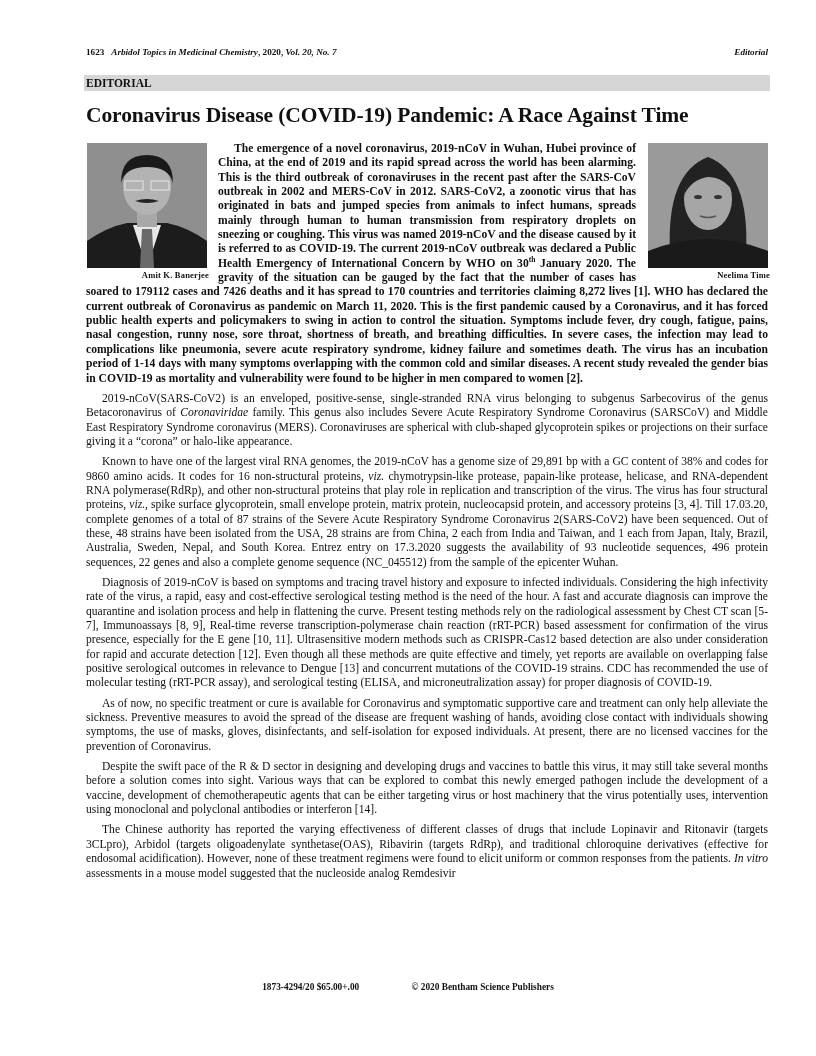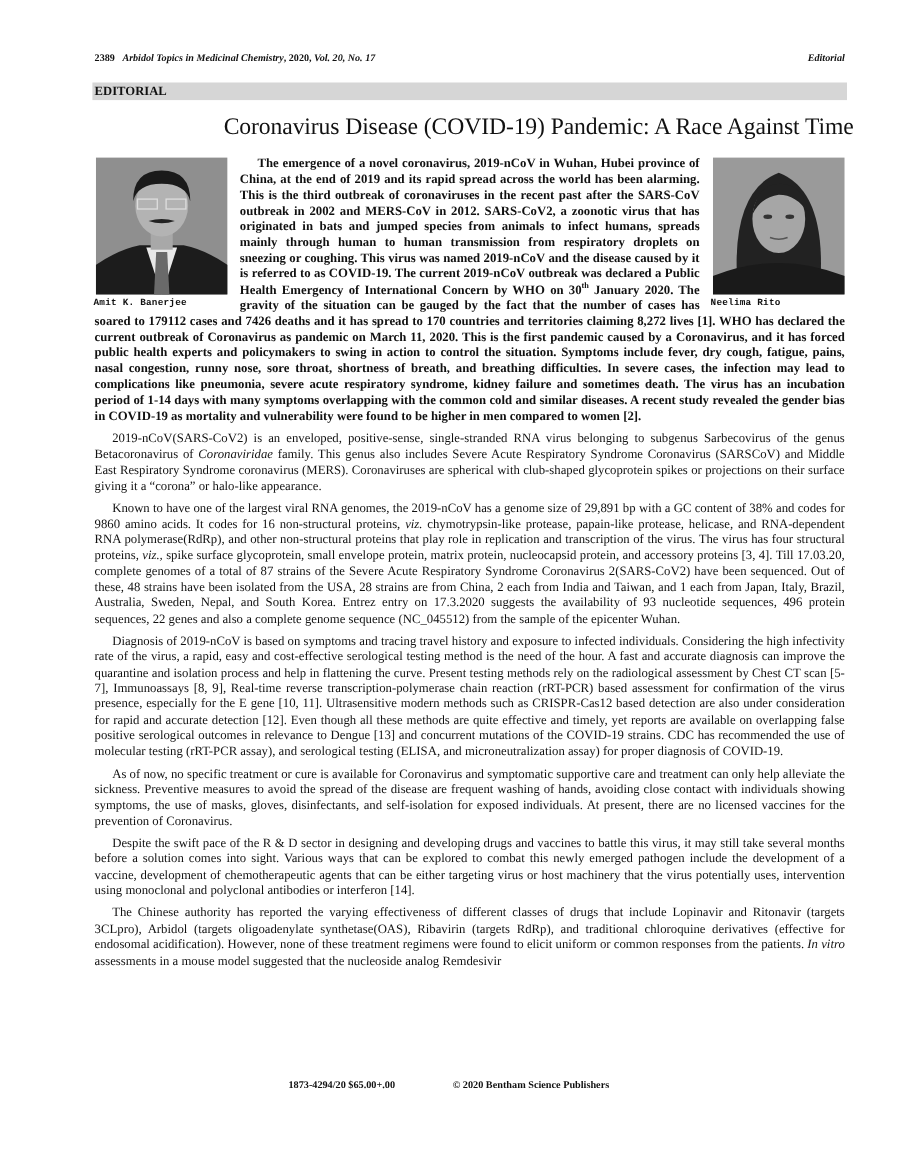--- a/index.html
+++ b/index.html
@@ -7,40 +7,40 @@
          font-family: "Liberation Serif", serif; color: #111; }
   .runhead { position: absolute; top: 47px; left: 86px; width: 682px; height: 14px;
              font-size: 9.2px; font-weight: bold; }
   .runhead .left { position: absolute; left: 0; top: 0; }
   .runhead .left i { font-weight: bold; }
   .runhead .right { position: absolute; right: 0; top: 0; font-style: italic; }
   .section-bar { position: absolute; top: 75px; left: 84px; width: 686px; height: 16px;
                  background: #d6d6d6; font-size: 11.5px; font-weight: bold; line-height: 16px;
                  padding-left: 2px; box-sizing: border-box; }
   .title { position: absolute; top: 103px; left: 86px; width: 690px; font-size: 21.5px;
-           font-weight: normal; white-space: nowrap; letter-spacing: -0.1px; text-align: right; }
+           font-weight: bold; white-space: nowrap; letter-spacing: -0.1px; }
   .photo { position: absolute; width: 120px; height: 125px; overflow: hidden; }
   .photo svg { width: 100%; height: 100%; display: block; }
-  .caption { position: absolute; font-size: 8.5px; font-weight: bold; text-align: left;
-             width: 124px; font-family: Liberation Mono, monospace; letter-spacing: 0.2px; }
+  .caption { position: absolute; font-size: 8.5px; font-weight: bold; text-align: right;
+             width: 124px; font-family: Liberation Serif, serif; letter-spacing: 0.2px; }
   .body { position: absolute; top: 142px; left: 86px; width: 682px; font-size: 11.6px;
           line-height: 14.35px; text-align: justify; hyphens: manual; }
   .float-l { float: left; width: 132px; height: 142px; }
   .float-r { float: right; width: 132px; height: 142px; }
   .body p { margin: 0 0 6px 0; text-indent: 16px; }
   .body p:first-of-type { text-indent: 16px; font-weight: bold; }
   .footer { position: absolute; top: 982px; left: 0; width: 816px; text-align: center;
             font-size: 9.3px; font-weight: bold; }
   .footer span + span { margin-left: 22px; padding-left: 28px; }
 </style>
 </head>
 <body>
 
 <div class="runhead">
-  <span class="left"><span>2389</span>&nbsp;&nbsp; <i>Arbidol Topics in Medicinal Chemistry</i><span>, 2020, </span><i>Vol. 20, No. 17</i></span>
+  <span class="left"><span>1623</span>&nbsp;&nbsp; <i>Arbidol Topics in Medicinal Chemistry</i><span>, 2020, </span><i>Vol. 20, No. 7</i></span>
   <span class="right">Editorial</span>
 </div>
 
 <div class="section-bar">EDITORIAL</div>
 
 <div class="title">Coronavirus Disease (COVID-19) Pandemic:  A Race Against Time</div>
 
 <div class="photo" style="left:87px; top:143px;">
   <svg viewBox="0 0 120 125" preserveAspectRatio="none">
     <rect width="120" height="125" fill="#8f8f8f"></rect>
@@ -62,21 +62,21 @@
     <rect width="120" height="125" fill="#9a9a9a"></rect>
     <path d="M22 110 Q18 30 60 14 Q102 30 98 110 Z" fill="#222"></path>
     <path d="M0 125 L0 108 Q30 96 60 96 Q90 96 120 108 L120 125 Z" fill="#1a1a1a"></path>
     <ellipse cx="60" cy="56" rx="24" ry="31" fill="#a6a6a6"></ellipse>
     <path d="M36 52 Q40 24 62 24 Q84 26 86 50 Q76 34 60 34 Q44 36 36 52 Z" fill="#222"></path>
     <ellipse cx="50" cy="54" rx="4" ry="2" fill="#333"></ellipse>
     <ellipse cx="70" cy="54" rx="4" ry="2" fill="#333"></ellipse>
     <path d="M52 73 Q60 76 68 73" stroke="#555" stroke-width="1.5" fill="none"></path>
   </svg>
 </div>
-<div class="caption" style="left:646px; top:270px;">Neelima Rito</div>
+<div class="caption" style="left:646px; top:270px;">Neelima Time</div>
 
 <div class="body">
   <div class="float-l"></div>
   <div class="float-r"></div>
   <div id="paras">
       <p><span>The emergence of a novel coronavirus, 2019-nCoV in Wuhan, Hubei province of China, at the end of 2019 and its rapid spread across the world has been alarming. This is the third outbreak of coronaviruses in the recent past after the SARS-CoV outbreak in 2002 and MERS-CoV in 2012. SARS-CoV2, a zoonotic virus that has originated in bats and jumped species from animals to infect humans, spreads mainly through human to human transmis­sion from respiratory droplets on sneezing or coughing. This virus was named 2019-nCoV and the disease caused by it is referred to as COVID-19. The current 2019-nCoV outbreak was declared a Public Health Emergency of International Concern by WHO on 30</span><sup style="font-size: 7.5px; line-height: 0;">th</sup><span> January 2020. The gravity of the situation can be gauged by the fact that the number of cases has soared to 179112 cases and 7426 deaths and it has spread to 170 countries and territories claiming 8,272 lives [1]. WHO has declared the current outbreak of Coronavirus as pandemic on March 11, 2020. This is the first pandemic caused by a Coronavirus, and it has forced public health experts and policymakers to swing in action to control the situation.   Symptoms include fever, dry cough, fatigue, pains, nasal congestion, runny nose, sore throat, shortness of breath, and breathing difficulties. In severe cases, the infection may lead to complications like pneumonia, severe acute respiratory syndrome, kidney failure and sometimes death.  The virus has an incubation period of 1-14 days with many symptoms overlapping with the common cold and similar diseases. A recent study revealed the gender bias in COVID-19 as mortality and vulnerability were found to be higher in men compared to women [2].</span></p>
       <p><span>2019-nCoV(SARS-CoV2) is an enveloped, positive-sense, single-stranded RNA virus belonging to subgenus Sarbecovirus of the genus Betacoronavirus of </span><i>Coronaviridae</i><span> family. This genus also includes Severe Acute Respiratory Syndrome Coronavi­rus (SARSCoV) and Middle East Respiratory Syndrome coronavirus (MERS). Coronaviruses are spherical with club-shaped glycoprotein spikes or projections on their surface giving it a “corona” or halo-like appearance.</span></p>
       <p><span>Known to have one of the largest viral RNA genomes, the 2019-nCoV has a genome size of 29,891 bp with a GC content of 38% and codes for 9860 amino acids. It codes for 16 non-structural proteins, </span><i>viz.</i><span> chymotrypsin-like protease, papain-like prote­ase, helicase, and RNA-dependent RNA polymerase(RdRp), and other non-structural proteins that play role in replication and transcription of the virus. The virus has four structural proteins, </span><i>viz.,</i><span> spike surface glycoprotein, small envelope protein, matrix protein, nucleocapsid protein, and accessory proteins [3, 4]. Till 17.03.20, complete genomes of a total of 87 strains of the Se­vere Acute Respiratory Syndrome Coronavirus 2(SARS-CoV2) have been sequenced. Out of these, 48 strains have been iso­lated from the USA, 28 strains are from China, 2 each from India and Taiwan, and 1 each from Japan, Italy, Brazil, Australia, Sweden, Nepal, and South Korea. Entrez entry on 17.3.2020 suggests the availability of 93 nucleotide sequences, 496 protein sequences, 22 genes and also a complete genome sequence (NC_045512) from the sample of the epicenter Wuhan.</span></p>
       <p><span>Diagnosis of 2019-nCoV is based on symptoms and tracing travel history and exposure to infected individuals. Considering the high infectivity rate of the virus, a rapid, easy and cost-effective serological testing method is the need of the hour. A fast and accurate diagnosis can improve the quarantine and isolation process and help in flattening the curve. Present testing meth­ods rely on the radiological assessment by Chest CT scan [5-7], Immunoassays [8, 9], Real-time reverse transcription-polymerase chain reaction (rRT-PCR) based assessment for confirmation of the virus presence, especially for the E gene [10, 11]. Ultrasensitive modern methods such as CRISPR-Cas12 based detection are also under consideration for rapid and accurate detection [12]. Even though all these methods are quite effective and timely, yet reports are available on overlapping false posi­tive serological outcomes in relevance to Dengue [13] and concurrent mutations of the COVID-19 strains. CDC has recom­mended the use of molecular testing (rRT-PCR assay), and serological testing (ELISA, and microneutralization assay) for proper diagnosis of COVID-19.</span></p>
       <p><span>As of now, no specific treatment or cure is available for Coronavirus and symptomatic supportive care and treatment can only help alleviate the sickness. Preventive measures to avoid the spread of the disease are frequent washing of hands, avoiding close contact with individuals showing symptoms, the use of masks, gloves, disinfectants, and self-isolation for exposed indi­viduals. At present, there are no licensed vaccines for the prevention of Coronavirus.</span></p>

